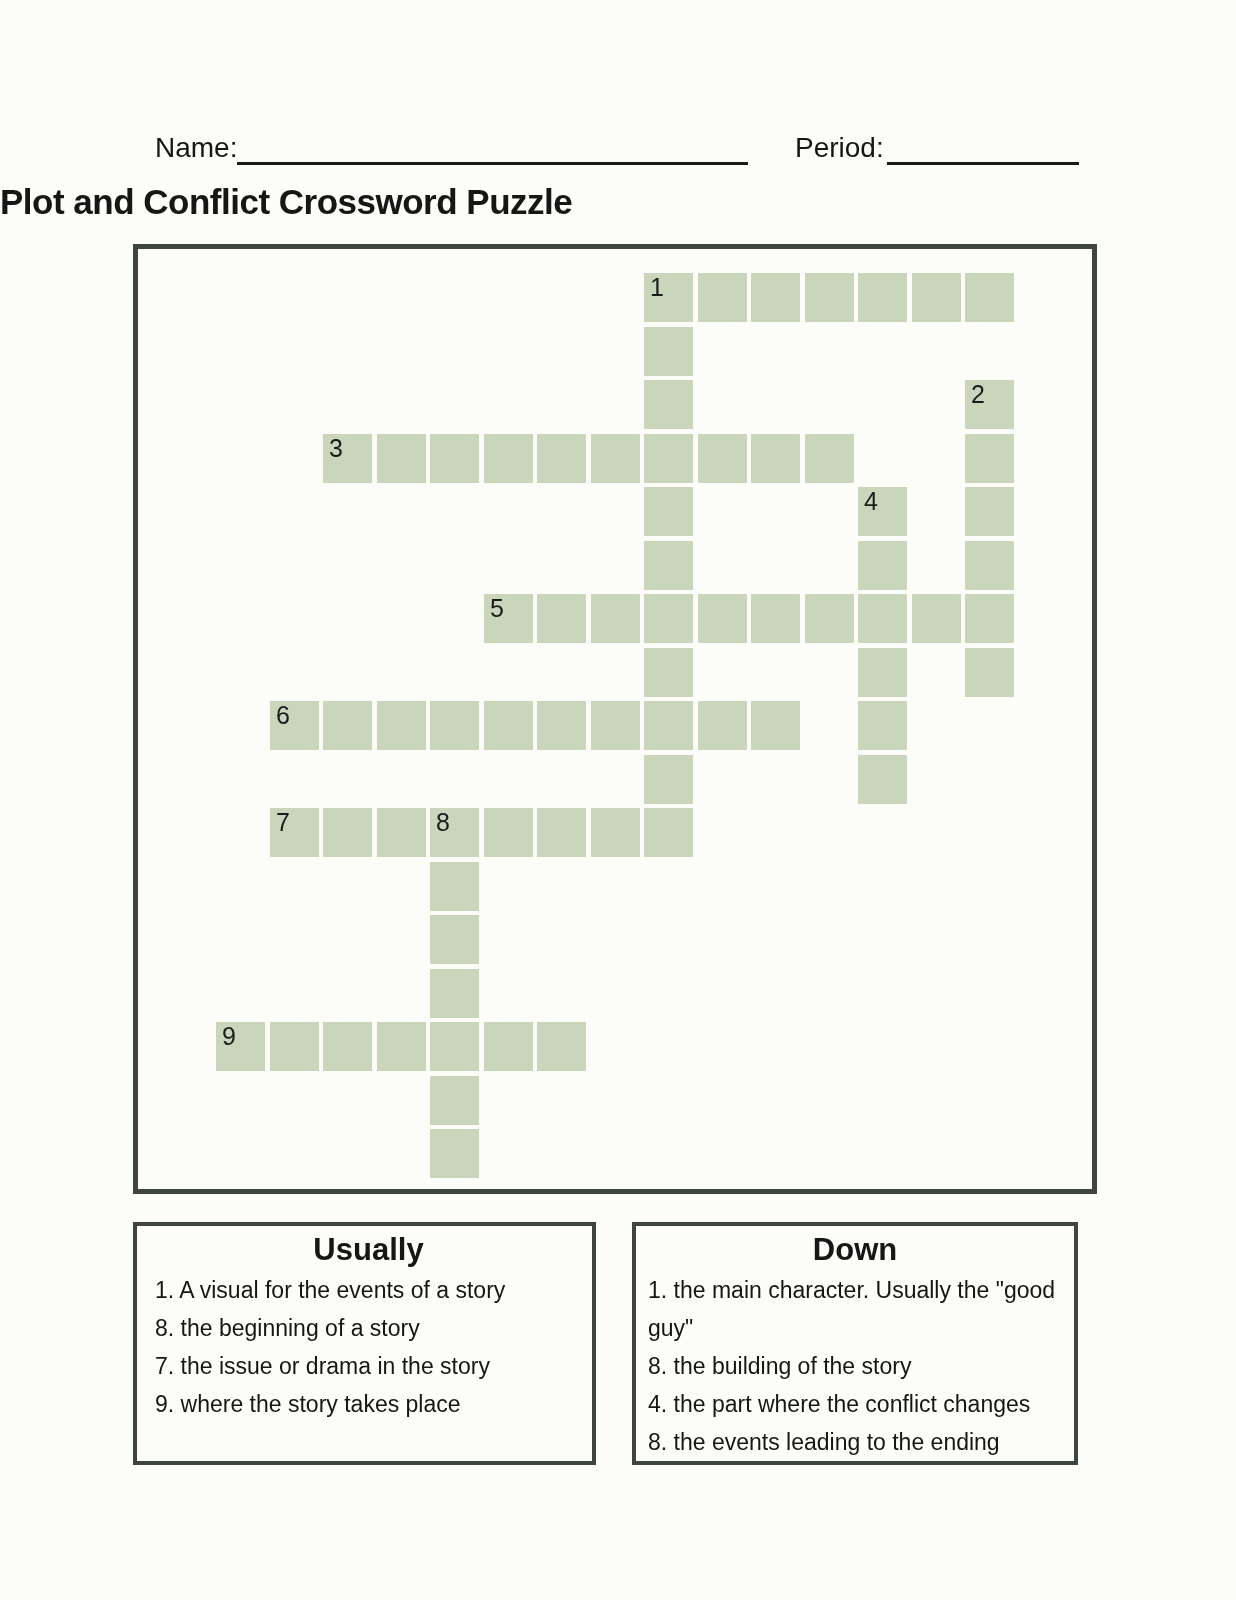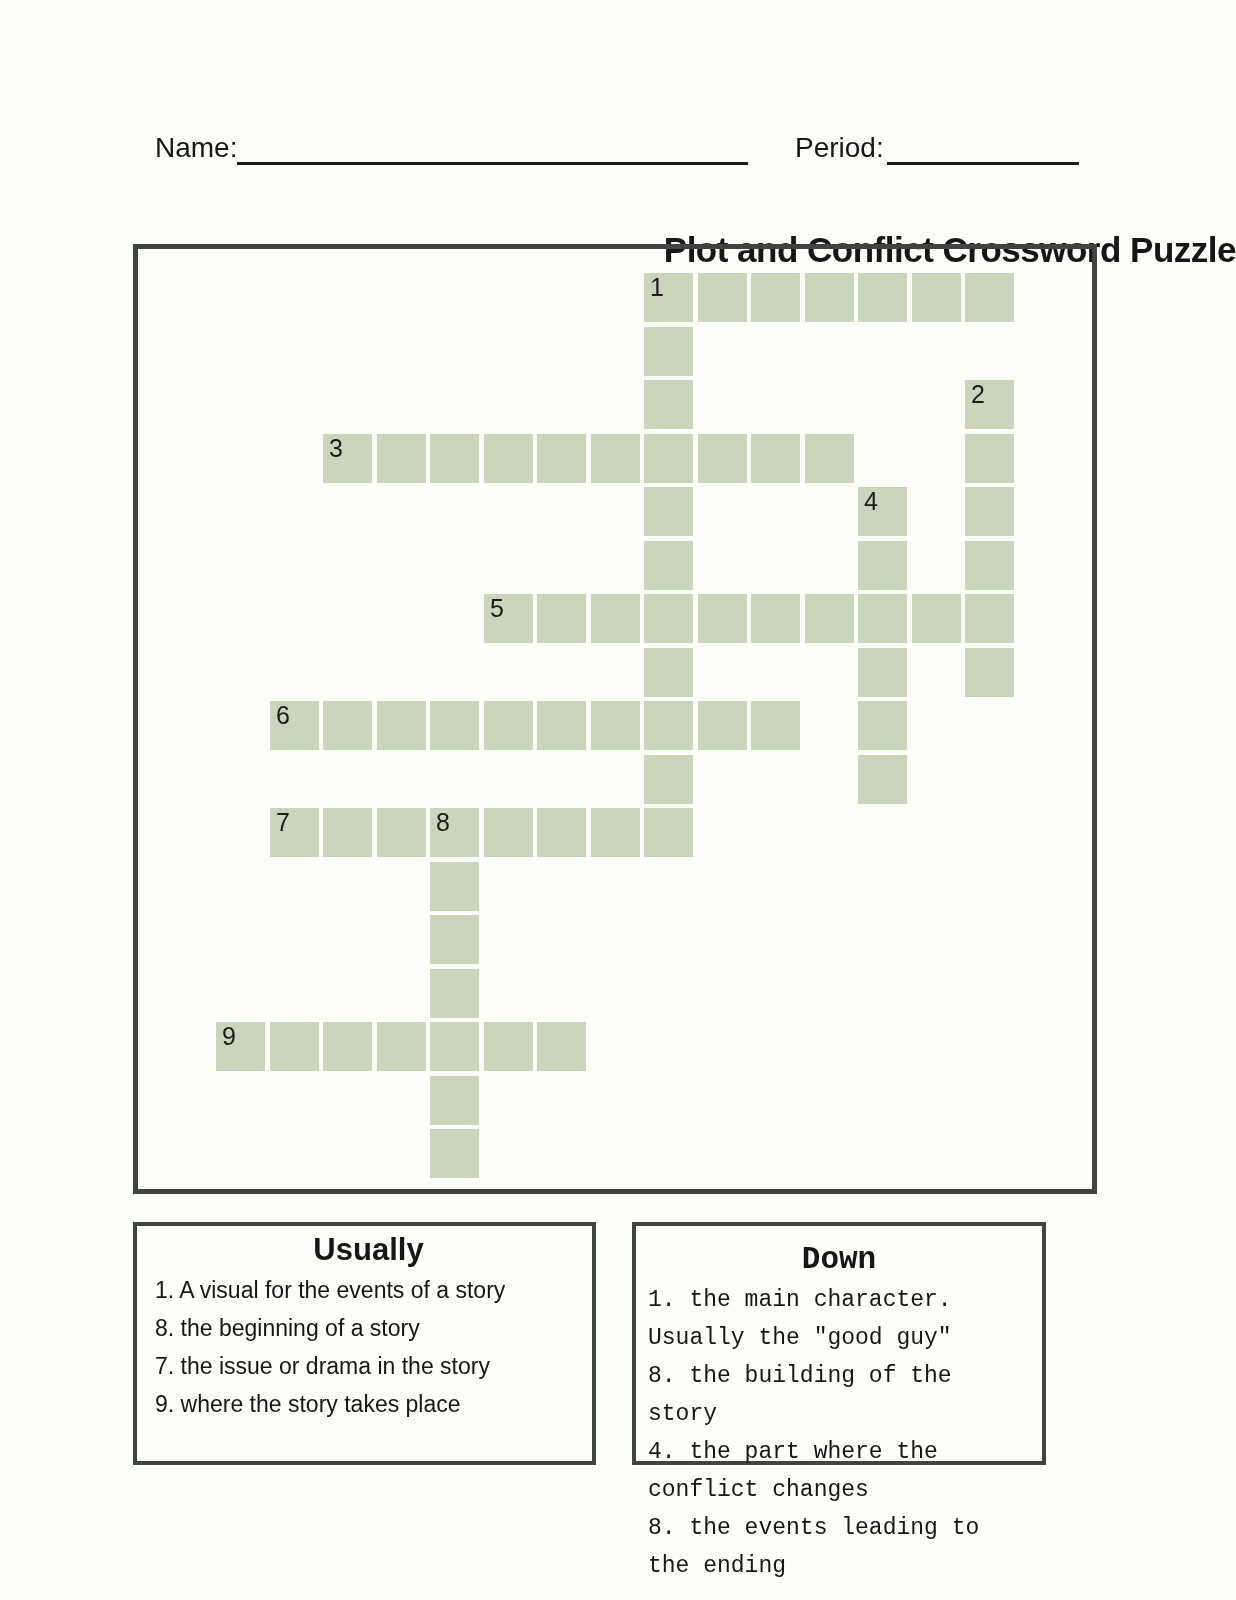--- a/index.html
+++ b/index.html
@@ -14,39 +14,39 @@
     position:relative;
     background:var(--bg);
     font-family:"Liberation Sans", sans-serif;
     color:var(--ink);
     overflow:hidden;
   }
   .hdr-label{position:absolute;font-size:28px;line-height:28px;}
   .hdr-line{position:absolute;height:3px;background:#1a1a1a;}
   .page-title{
     position:absolute;left:0;right:0;top:182px;
-    text-align:right;font-size:35px;font-weight:700;letter-spacing:-.5px;margin-top:48px;
+    text-align:left;font-size:35px;font-weight:700;letter-spacing:-.5px;
   }
   .grid-box{
     position:absolute;left:133px;top:244px;width:964px;height:950px;
     border:5px solid var(--border);background:transparent;
   }
   .cell{
     position:absolute;width:49px;height:49px;background:var(--cell);
   }
   .cell .num{
     position:absolute;top:1px;left:6px;
     font-size:25px;line-height:27px;color:#1b1b1b;
   }
   .clue-box{
     position:absolute;top:1222px;height:243px;
     border:4px solid var(--border);background:transparent;
   }
   .clue-box.across{left:133px;width:463px;padding:6px 10px 0 18px;}
-  .clue-box.down{left:632px;width:414px;padding:16px 12px 0 12px;font-family:Liberation Mono, monospace;}
+  .clue-box.down{left:632px;width:446px;padding:6px 12px 0 12px;}
   .clue-title{
     text-align:center;font-size:31px;font-weight:700;line-height:36px;
     margin-bottom:3px;
   }
   .clue-item{font-size:23px;line-height:38px;}
   .clue-box.down .clue-item{line-height:38px;}
 </style>
 </head>
 <body>
 

